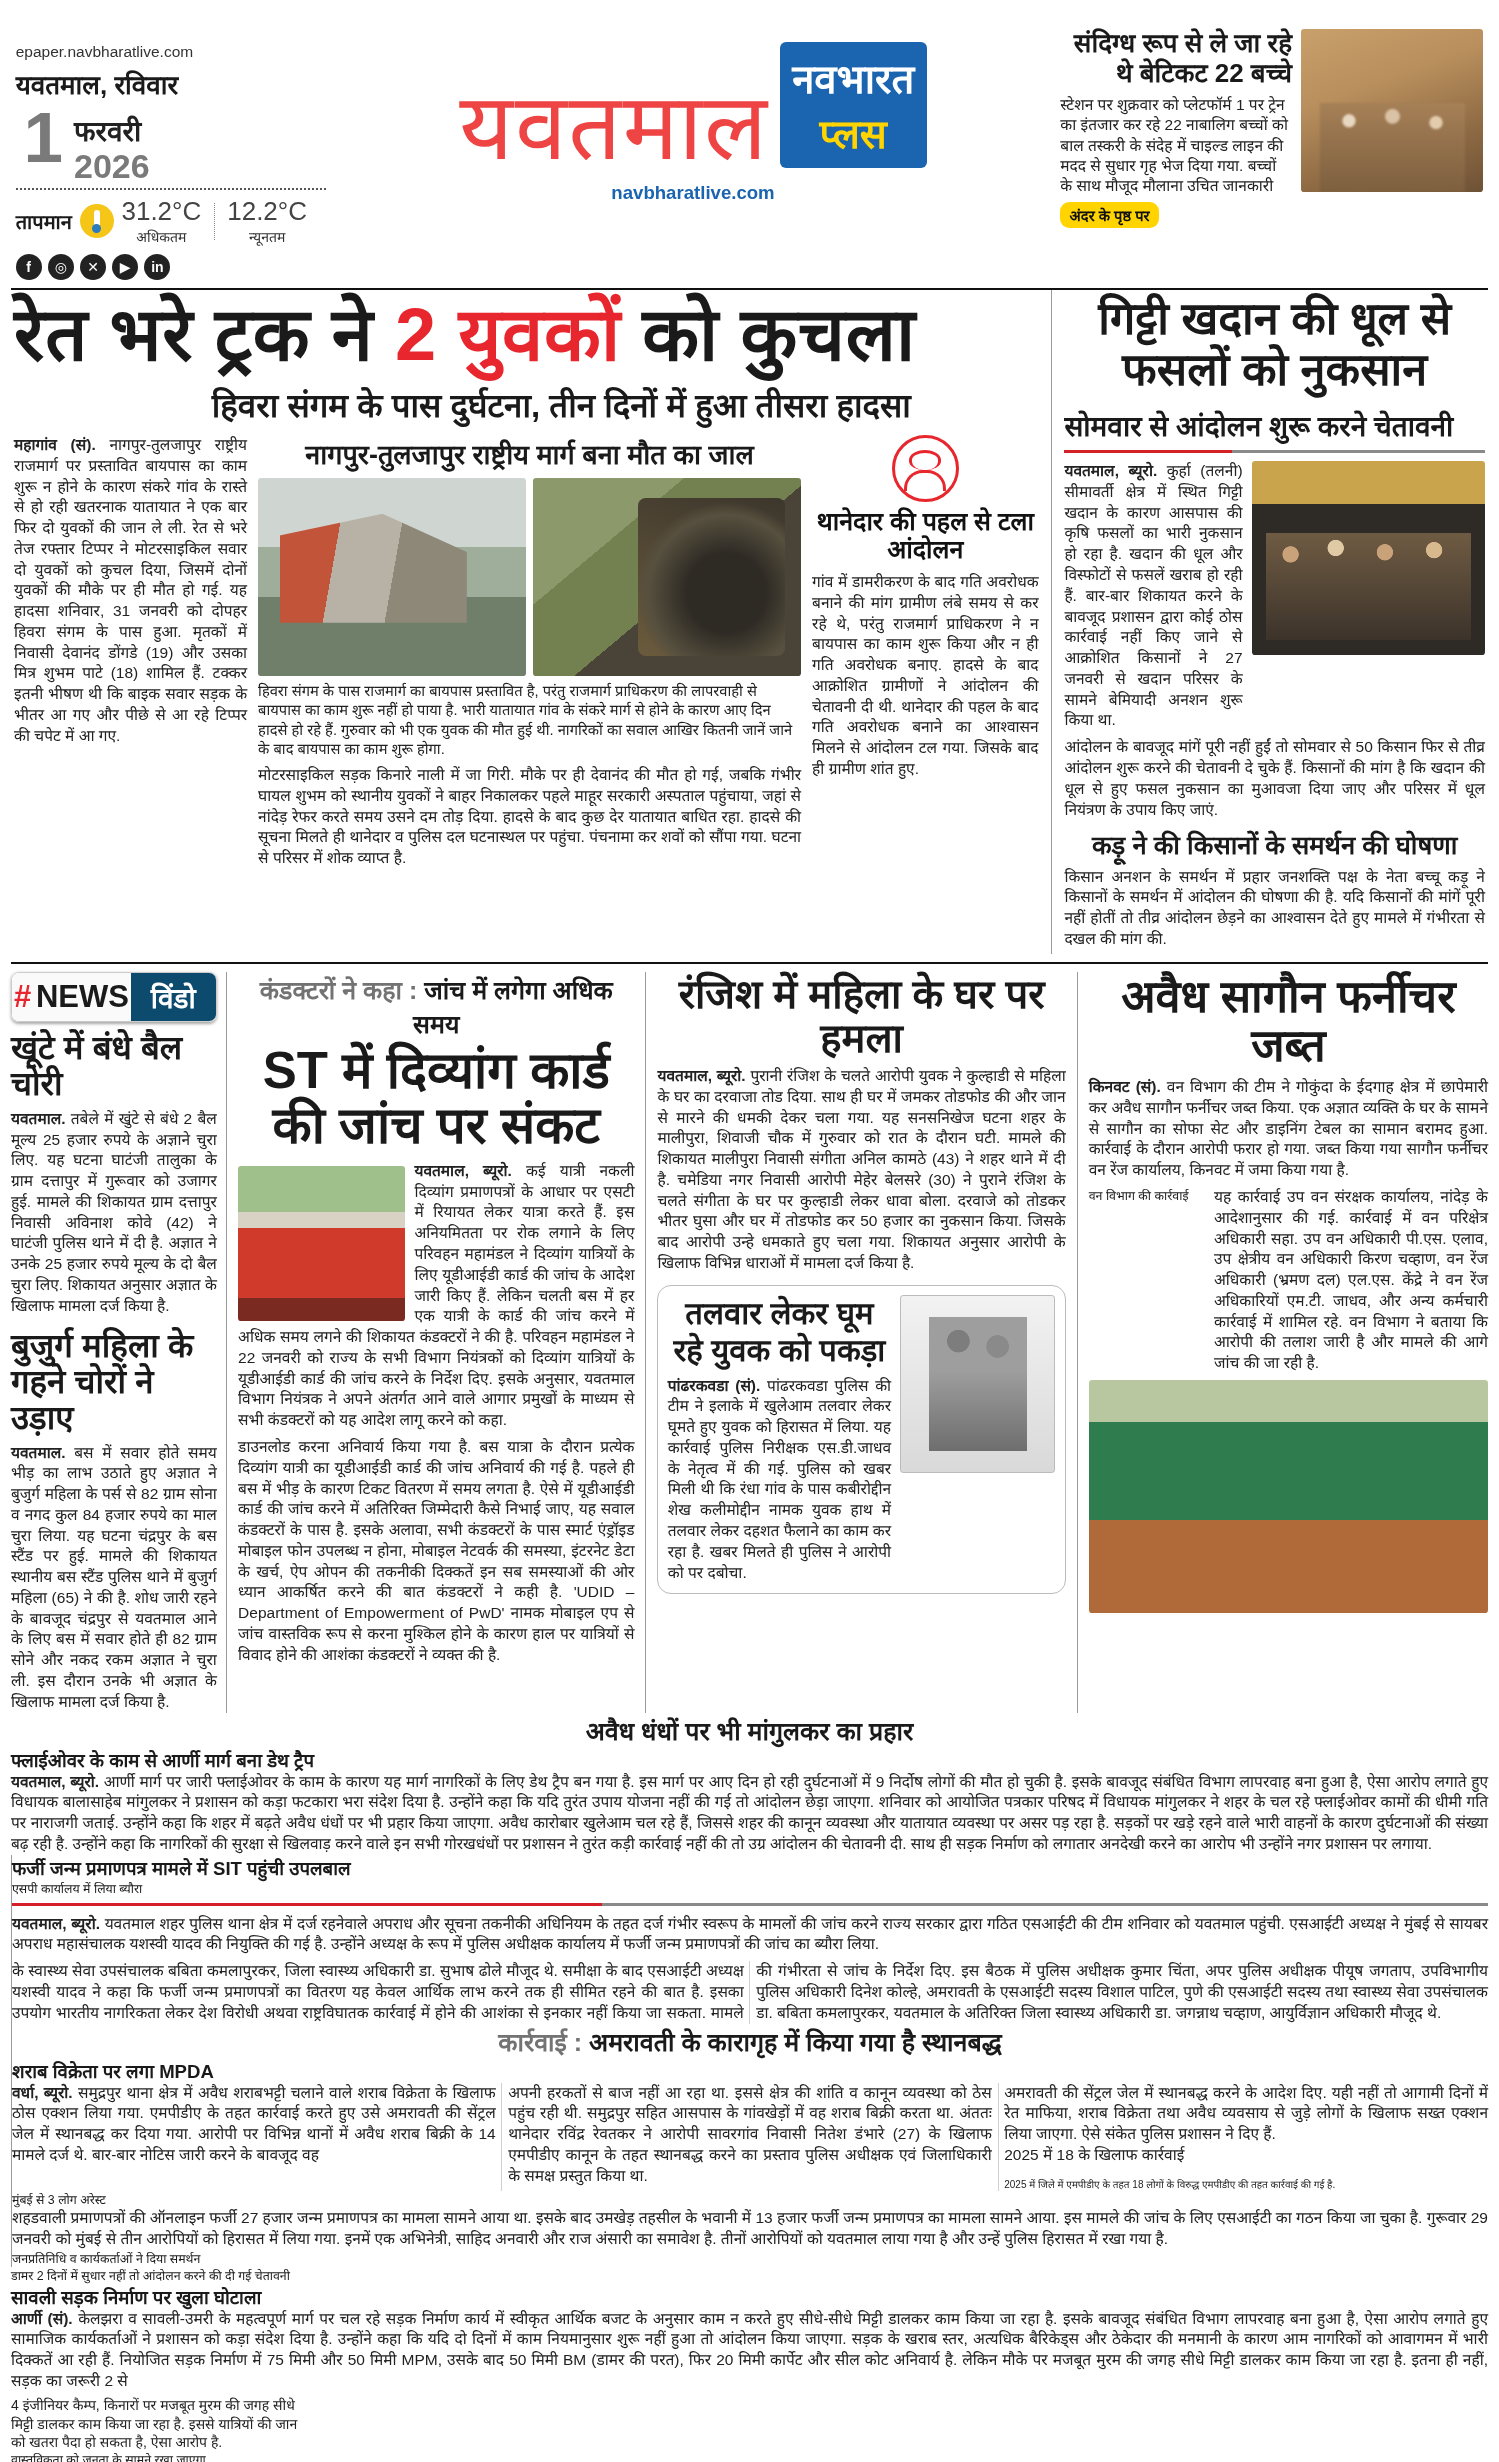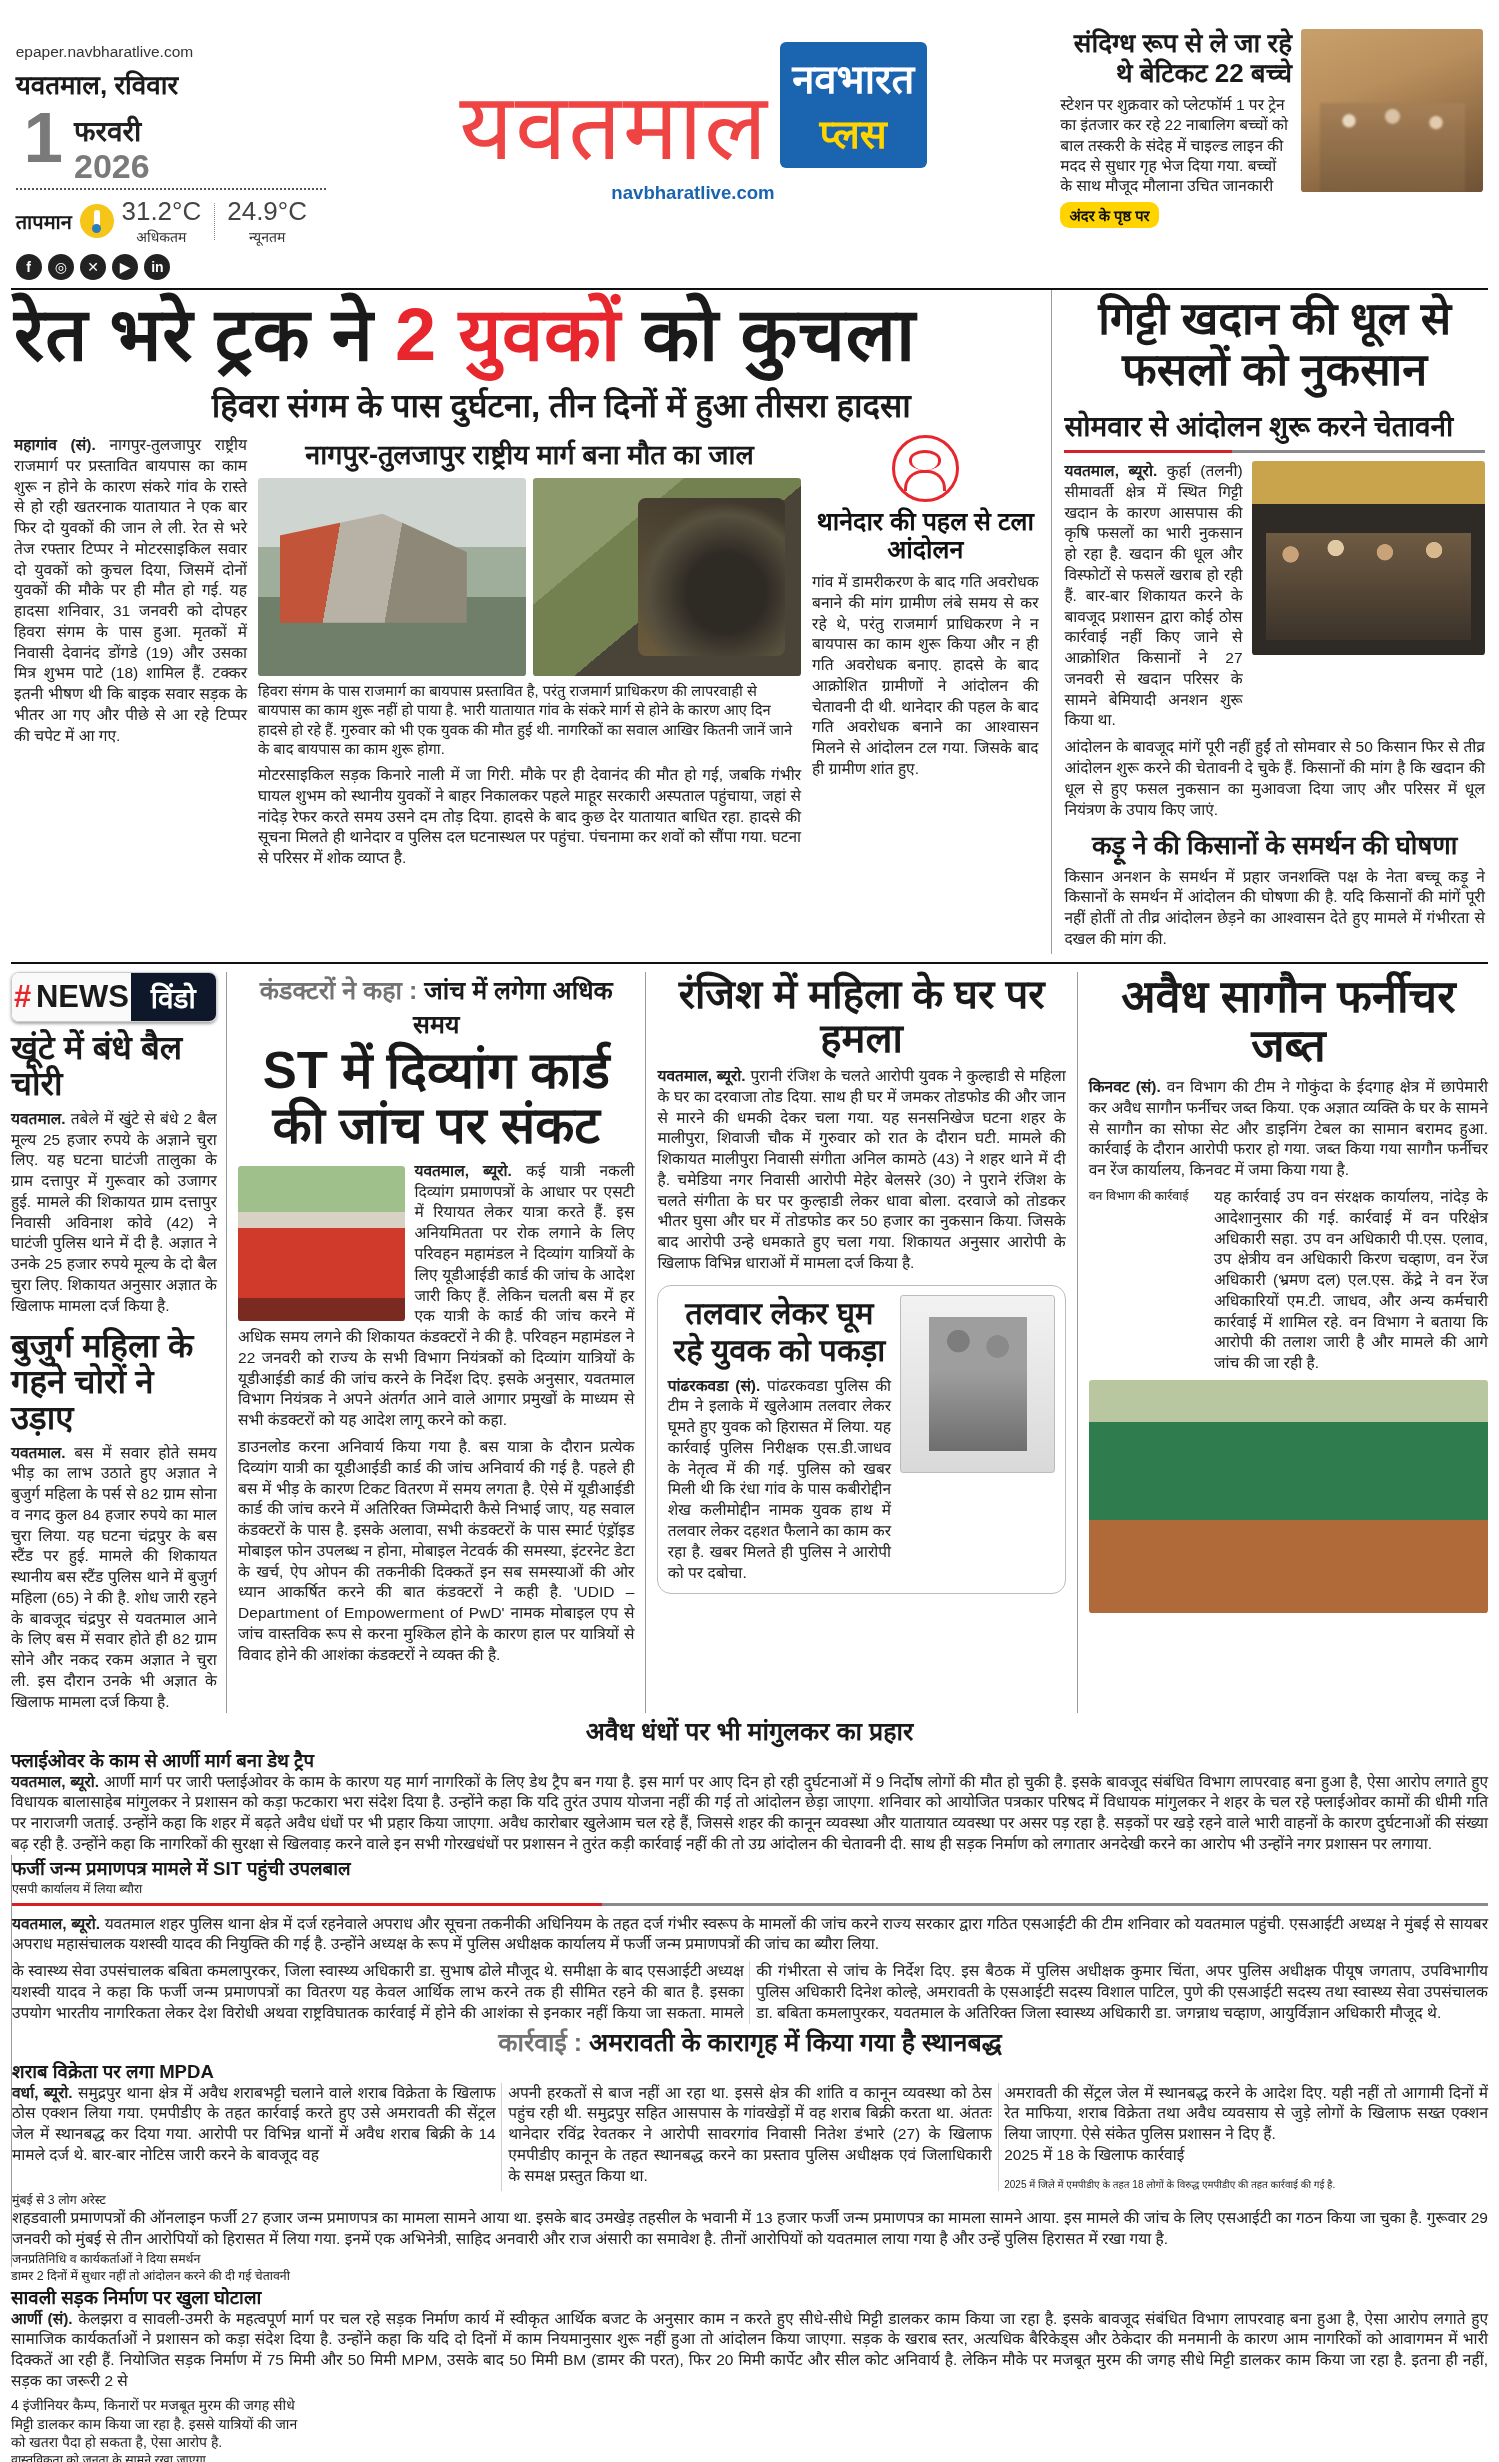--- a/index.html
+++ b/index.html
@@ -93,21 +93,21 @@
   .ph-mine::after { content:""; position:absolute; left:6%; bottom:8%; width:88%; height:55%;
     background: radial-gradient(circle at 12% 20%, #caa27a 7.8px, transparent 8.5px), radial-gradient(circle at 34% 14%, #e0c9a5 7.8px, transparent 8.5px), radial-gradient(circle at 58% 18%, #caa27a 7.8px, transparent 8.5px), radial-gradient(circle at 82% 16%, #d8b98e 7.8px, transparent 8.5px), linear-gradient(180deg,#6f5b43,#3c332a); filter: blur(0.3px); }
   .kadu-h { font-size: 25.6px; font-weight: 800; text-align: center; margin: 9.3px 0 6.2px 0; line-height: 1.2; }
 
   
   .band2 { display: flex; border-top: 2.3px solid #111; margin-top: 7.8px; padding-top: 7.8px; }
   .b2-c1 { width: 217px; padding-right: 9.3px; }
   .nw-head { display: flex; align-items: stretch; border-radius: 7.8px; overflow: hidden; box-shadow: 0 1.6px 3.1px rgba(0,0,0,.35); margin-bottom: 7.8px; border: 0.8px solid #ccc; }
   .nw-news { flex: 1; background: #fafafa; display: flex; align-items: center; justify-content: center; gap: 4.7px; font-size: 31px; font-weight: 800; padding: 6.2px 0; }
   .nw-news .hash { color: #e8262d; }
-  .nw-video { width: 85px; background: #0f172a; color: #fff; display: flex; align-items: center; justify-content: center; font-size: 28px; font-weight: 800; }
+  .nw-video { width: 85px; background: #0c4a6e; color: #fff; display: flex; align-items: center; justify-content: center; font-size: 28px; font-weight: 800; }
   .nw-art-h { font-size: 33px; font-weight: 800; line-height: 1.1; margin: 4.7px 0 6.2px 0; }
   .b2-c2 { width: 423px; padding: 0 11px; }
   .b2-c3 { width: 435px; padding: 0 11px; }
   .b2-c4 { width: 415px; padding: 0 0 0 11px; }
   .st-kick { margin-bottom: 1.6px; }
   .st-h { font-size: 51px; font-weight: 800; text-align: center; line-height: 1.08; margin: 3.1px 0 7.8px 0; }
   .ph-bus { float: left; width: 167px; height: 155px; margin: 4.7px 9.3px 4.7px 0; background: linear-gradient(180deg,#9fc08a 0 30%, #d8d2c4 30% 40%, #cf3a2a 40% 85%, #7a2a20 85% 100%); border-radius: 3.1px; }
   .ranj-h { font-size: 40px; font-weight: 800; text-align: center; line-height: 1.1; margin-bottom: 6.2px; }
   .talwar-box { border: 1.6px solid #bbb; border-radius: 14px; padding: 9.3px; margin-top: 11px; display: flex; gap: 9.3px; }
   .talwar-h { font-size: 31px; font-weight: 800; text-align: center; line-height: 1.2; }
@@ -184,21 +184,21 @@
       <div class="mh-dots"></div>
       <div class="temp-row">
         <span class="temp-label">तापमान</span>
         <span class="thermo"></span>
         <span>
           <span class="temp-val">31.2°C</span>
           <div class="temp-sub">अधिकतम</div>
         </span>
         <span class="temp-div"></span>
         <span>
-          <span class="temp-val">24.9°C</span>
+          <span class="temp-val">12.2°C</span>
           <div class="temp-sub">न्यूनतम</div>
         </span>
       </div>
       <div class="social">
         <span class="soc">f</span>
         <span class="soc">◎</span>
         <span class="soc">✕</span>
         <span class="soc">▶</span>
         <span class="soc">in</span>
       </div>

